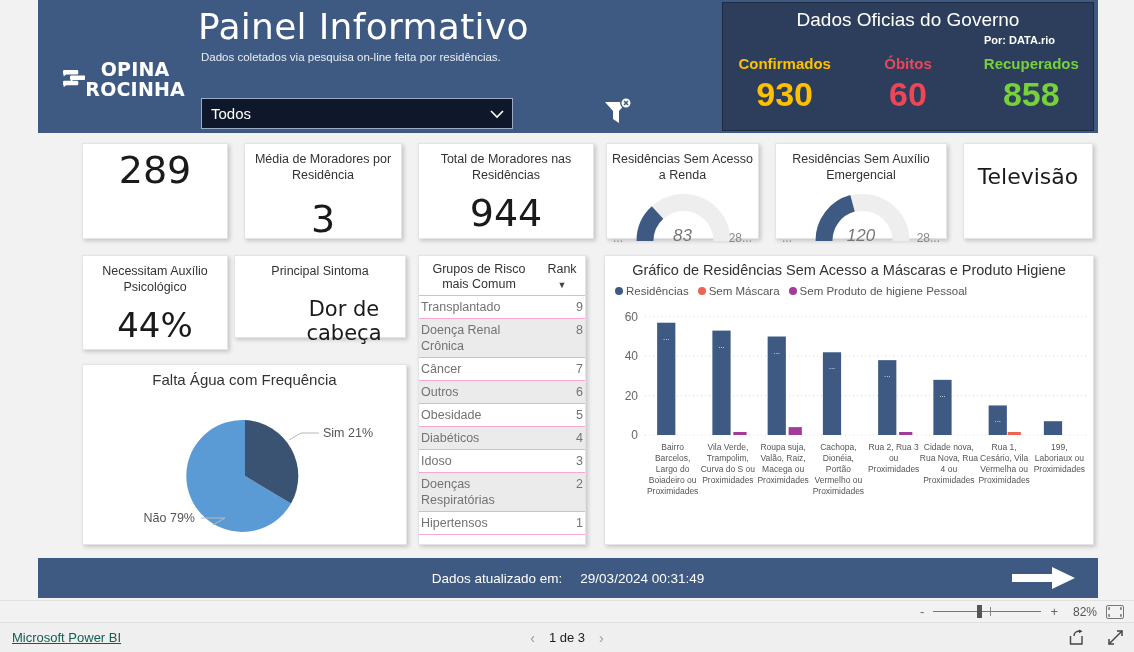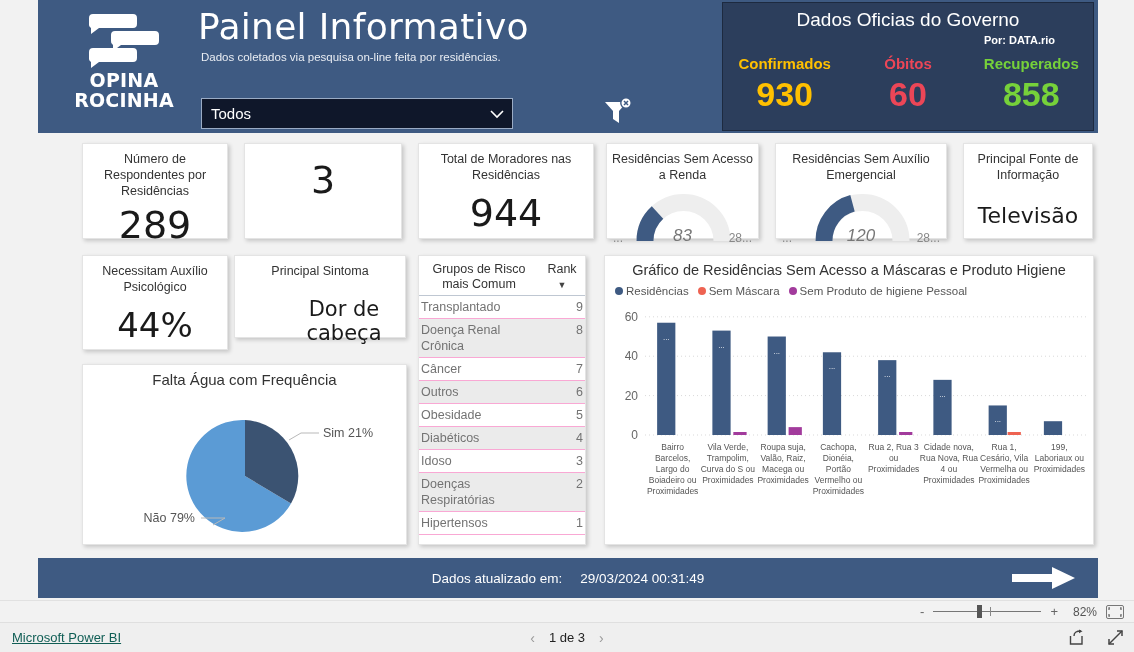--- a/index.html
+++ b/index.html
@@ -16,22 +16,22 @@
     position: absolute; left: 38px; top: 0; width: 1060px; height: 600px;
     background: #f2f2f2;
   }
 
   
   .header-band {
     position: absolute; left: 0; top: 0; width: 1060px; height: 133px;
     background: #3e5a82;
   }
   .logo-wrap {
-    position: absolute; left: 25px; top: 10px; width: 122px; height: 115px;
-    display: flex; flex-direction: column; align-items: center; justify-content: flex-start;
+    position: absolute; left: 25px; top: 20px; width: 122px; height: 115px;
+    display: flex; flex-direction: row; align-items: center; justify-content: flex-start;
   }
   .logo-mark { width: 70px; height: 58px; }
   .logo-text {
     color: #ffffff; font-weight: bold; font-size: 19px; line-height: 20px;
     letter-spacing: .2px; text-align: center; margin-top: 2px;
     font-family: "DejaVu Sans", sans-serif;
   }
   .title-main {
     position: absolute; left: 160px; top: 6px;
     color: #ffffff; font-size: 36px; font-weight: normal; letter-spacing: .3px;
@@ -257,25 +257,25 @@
           </div>
           <div class="gov-col">
             <div class="gov-col-label" style="color:#76d13a">Recuperados</div>
             <div class="gov-col-value" style="color:#76d13a">858</div>
           </div>
         </div>
       </div>
     </div>
 
     <div class="card" style="left:44px; top:143px; width:146px; height:96px;">
-      <div class="card-title">Número de Respondentes por Residências</div>
       <div class="card-value" style="font-size:38px; margin-top:4px;">289</div>
     </div>
 
     <div class="card" style="left:206px; top:143px; width:158px; height:96px;">
+      <div class="card-title">Média de Moradores por Residência</div>
       <div class="card-value" style="font-size:38px; margin-top:14px;">3</div>
     </div>
 
     <div class="card" style="left:380px; top:143px; width:176px; height:96px;">
       <div class="card-title">Total de Moradores nas Residências</div>
       <div class="card-value" style="font-size:38px; margin-top:8px;">944</div>
     </div>
 
     <div class="card" style="left:568px; top:143px; width:153px; height:96px;">
       <div class="card-title">Residências Sem Acesso a Renda</div>
@@ -297,21 +297,20 @@
           <path d="M48 56 A38.5 38.5 0 0 1 125 56" fill="none" stroke="#eeeeee" stroke-width="17"></path>
           <path d="M48 56 A38.5 38.5 0 0 1 76.5 18.3" fill="none" stroke="#3e5a82" stroke-width="17"></path>
         </svg>
         <span class="gauge-min">...</span>
         <span class="gauge-max">28...</span>
         <span class="gauge-val">120</span>
       </div>
     </div>
 
     <div class="card" style="left:925px; top:143px; width:130px; height:96px;">
-      <div class="card-title">Principal Fonte de Informação</div>
       <div class="card-value" style="font-size:22px; margin-top:20px;">Televisão</div>
     </div>
 
     <div class="card" style="left:44px; top:255px; width:146px; height:95px;">
       <div class="card-title">Necessitam Auxílio Psicológico</div>
       <div class="card-value" style="font-size:34px; margin-top:10px;">44%</div>
     </div>
 
     <div class="card" style="left:196px; top:255px; width:172px; height:83px;">
       <div class="card-title">Principal Sintoma</div>

